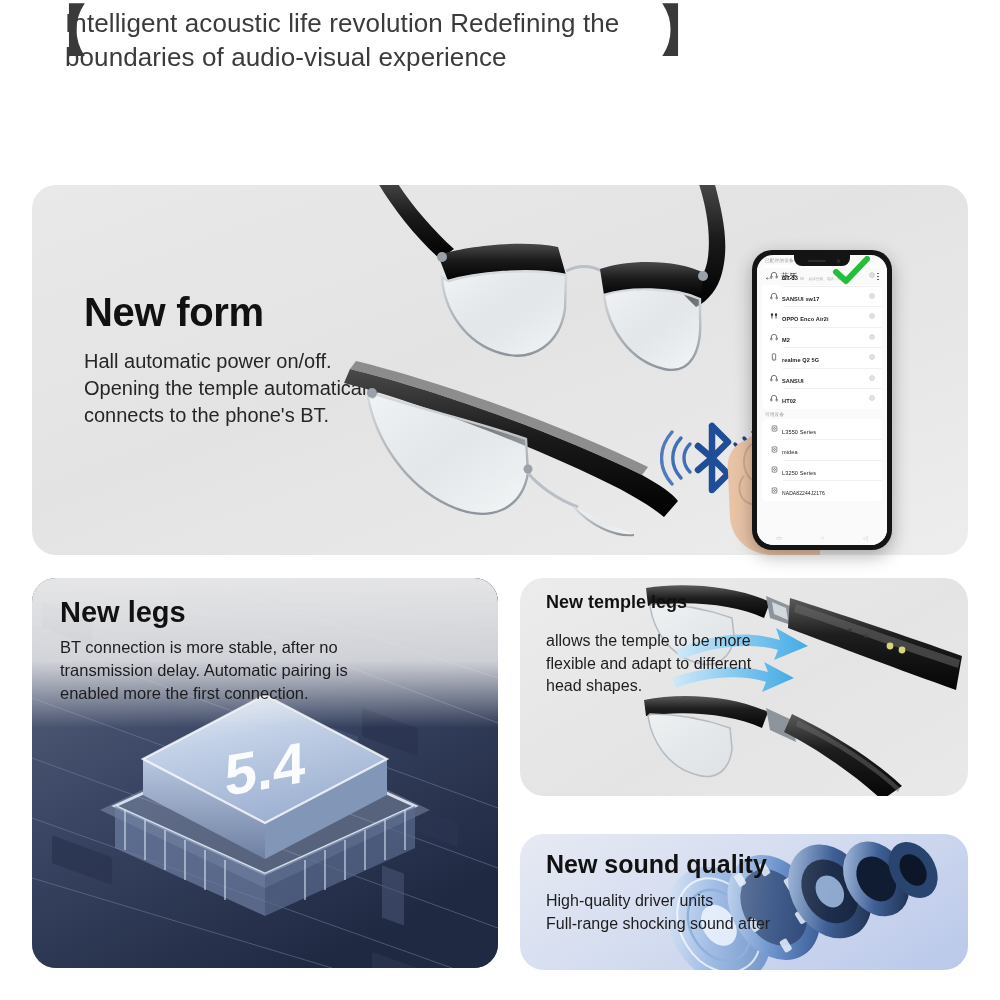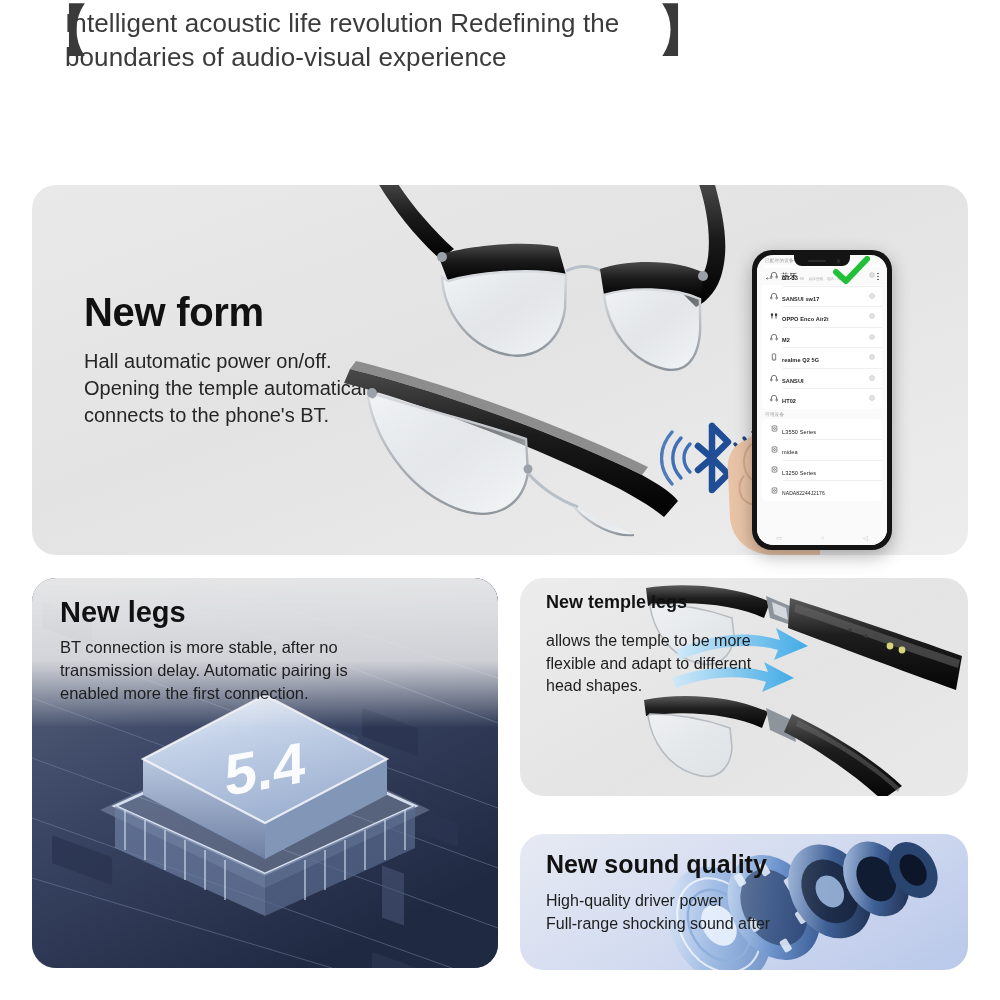--- a/index.html
+++ b/index.html
@@ -569,16 +569,16 @@
       <ellipse cx="190" cy="96" rx="13" ry="17" fill="#9cb7dd" opacity=".9"></ellipse>
       <ellipse cx="236" cy="110" rx="30" ry="40" fill="url(#dg3)"></ellipse>
       <ellipse cx="236" cy="110" rx="18" ry="24" fill="#101c32"></ellipse>
       <ellipse cx="272" cy="122" rx="22" ry="30" fill="#29456f"></ellipse>
       <ellipse cx="272" cy="122" rx="12" ry="17" fill="#0c1628"></ellipse>
     </g>
   </svg>
 
   <div class="ptitle">New sound quality</div>
   <div class="pbody">
-    <div>High-quality driver power</div>
+    <div>High-quality driver units</div>
     <div>Full-range shocking sound after</div>
   </div>
 </div>
 
 </body></html>

